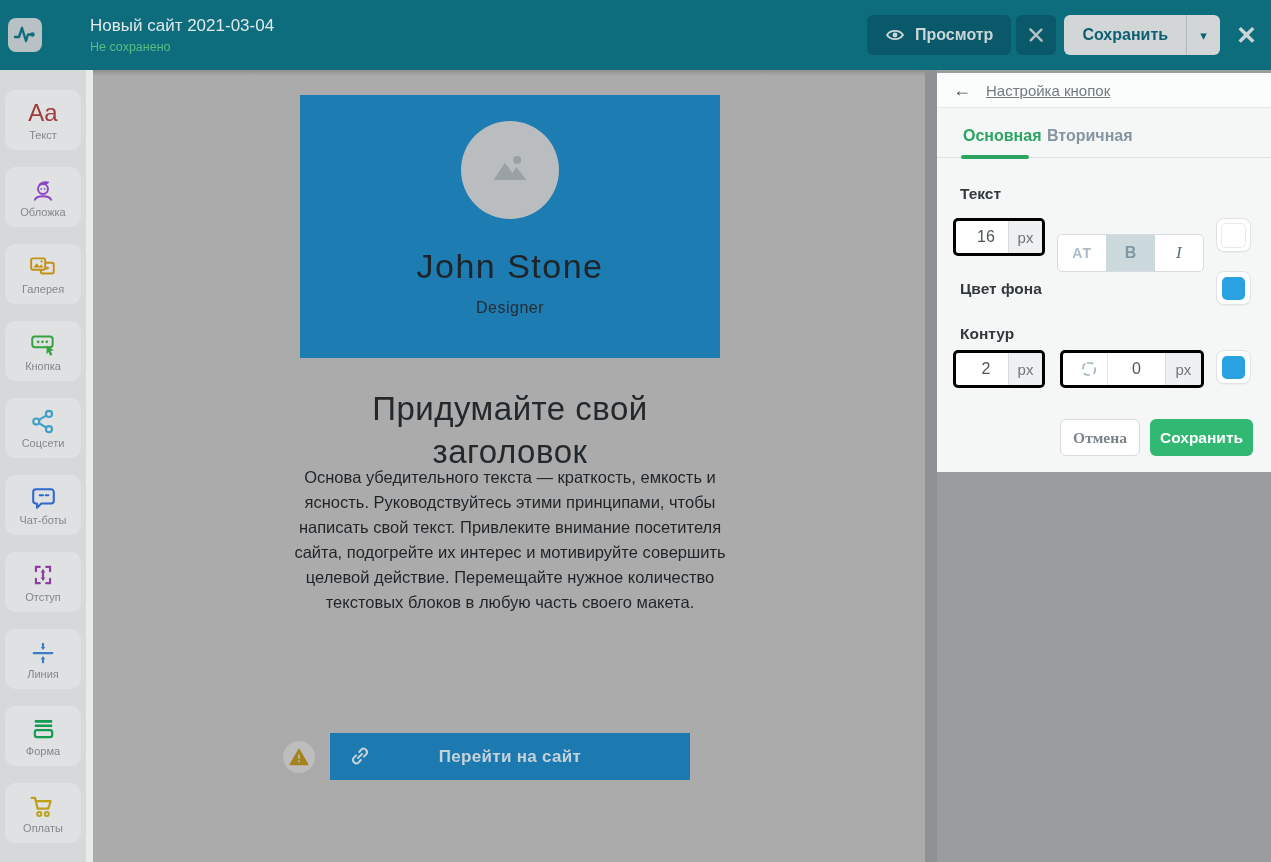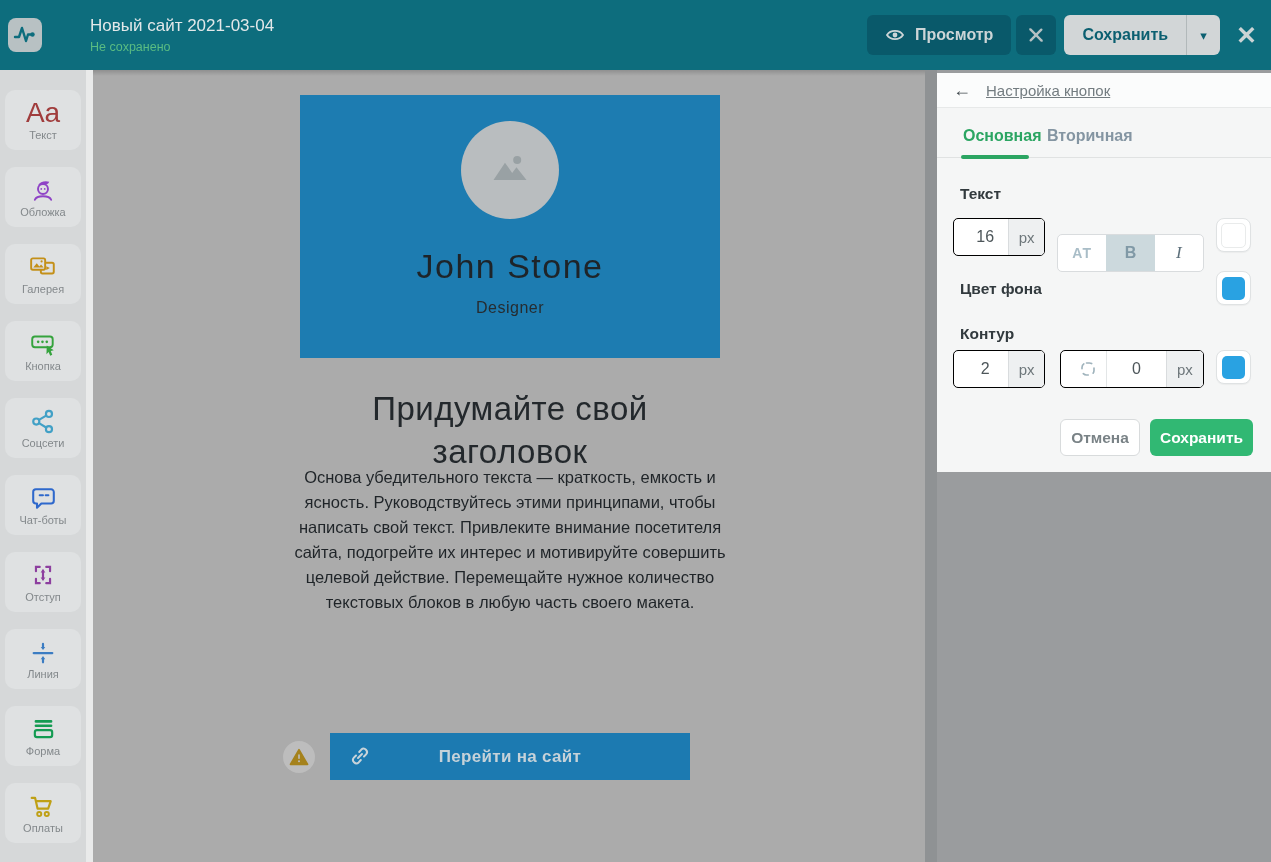--- a/index.html
+++ b/index.html
@@ -26,21 +26,21 @@
               justify-content:center;color:#0b5f70;font-size:13px;cursor:pointer;}
   .close-x{margin-left:16px;color:#ccd4d5;font-size:25px;font-weight:bold;cursor:pointer;line-height:1;}
 
   
   .sidebar{position:absolute;left:0;top:70px;width:86px;height:792px;background:#d6d8d9;
            padding-top:20px;box-sizing:border-box;}
   .side-item{width:76px;height:60px;margin:0 auto 17px auto;background:#dfe1e2;border-radius:10px;
              display:flex;flex-direction:column;align-items:center;justify-content:center;cursor:pointer;}
   .side-item .ico{height:28px;display:flex;align-items:center;justify-content:center;}
   .side-item .lbl{font-size:11px;color:#83888b;margin-top:2px;}
-  .aa-glyph{font-size:28px;line-height:1;color:#a03c3c;font-family:"Liberation Serif",serif;font-family:"Liberation Sans",sans-serif;}
+  .aa-glyph{font-size:24px;line-height:1;color:#a03c3c;font-family:"Liberation Serif",serif;font-family:"Liberation Sans",sans-serif;}
 
   .page-strip{position:absolute;left:86px;top:70px;width:7px;height:792px;background:#e9eaea;}
 
   
   .canvas{position:absolute;left:93px;top:70px;width:832px;height:792px;background:#ababab;}
   .canvas::before{content:"";position:absolute;left:0;top:0;right:0;height:6px;
                   background:linear-gradient(rgba(0,0,0,.16),rgba(0,0,0,0));}
   .hero{position:absolute;left:207px;top:25px;width:420px;height:263px;background:#1d7cb1;cursor:pointer;}
   .avatar{position:absolute;left:161px;top:26px;width:98px;height:98px;border-radius:50%;
           background:#b9bdbf;display:flex;align-items:center;justify-content:center;}
@@ -67,21 +67,21 @@
              border-bottom:1px solid #e7e9e9;display:flex;align-items:center;}
   .back-arrow{margin-left:16px;color:#454d51;font-size:18px;cursor:pointer;line-height:1;}
   .panel-title{margin-left:15px;color:#737c80;font-size:15px;text-decoration:underline;}
   .tab{position:absolute;font-size:16px;font-weight:bold;cursor:pointer;}
   .tab.active{color:#2ba562;}
   .tab.inactive{color:#8495a2;}
   .tab-sep{position:absolute;left:0;right:0;top:84px;height:1px;background:#e0e2e2;}
   .tab-underline{position:absolute;left:24px;top:82px;width:68px;height:4px;background:#2ba562;border-radius:2px;}
   .sec-label{position:absolute;left:23px;font-size:15.5px;font-weight:bold;color:#323a3e;}
 
-  .grp{position:absolute;height:38px;border:1px solid #000000;border-radius:5px;background:#fff;
+  .grp{position:absolute;height:38px;border:3px solid #000000;border-radius:5px;background:#fff;
        display:flex;box-sizing:border-box;overflow:hidden;padding-left:8px;}
   .grp input{border:none;outline:none;background:#fff;text-align:center;font-size:16px;color:#4d565a;
              width:100%;height:100%;font-family:"Liberation Sans",sans-serif;padding:0;}
   .cell{display:flex;align-items:center;justify-content:center;box-sizing:border-box;}
   .cell-unit{background:#eef0f1;border-left:1px solid #d9dcde;color:#6e777b;font-size:15px;}
   .cell-icon{background:#fff;}
   .cell-divr{border-left:1px solid #e3e6e7;}
 
   .seg{position:absolute;left:120px;top:145px;width:147px;height:38px;border:1px solid #d9dcde;
        border-radius:5px;background:#fff;display:flex;box-sizing:border-box;overflow:hidden;margin-top:16px;}
@@ -92,21 +92,21 @@
 
   .swatch{position:absolute;width:35px;height:34px;background:#fff;border:1px solid #dfe2e3;
           border-radius:8px;box-sizing:border-box;display:flex;align-items:center;justify-content:center;
           cursor:pointer;box-shadow:0 1px 1px rgba(0,0,0,.04);}
   .swatch .chip{width:23px;height:23px;border-radius:5px;}
   .chip-white{background:#fff;border:1px solid #e9ebeb;}
   .chip-blue{background:#29a2e2;}
 
   .pbtn{position:absolute;top:346px;height:37px;border-radius:6px;display:flex;align-items:center;
         justify-content:center;font-size:15.5px;font-weight:bold;cursor:pointer;box-sizing:border-box;}
-  .pbtn-cancel{left:123px;width:80px;background:#fff;border:1px solid #d8dbdc;color:#798286;}
+  .pbtn-cancel{left:123px;width:80px;background:#fff;border:1px solid #d8dbdc;color:#798286;font-family:Liberation Serif, serif;}
   .pbtn-save{left:213px;width:103px;background:#31b873;color:#fff;}
 </style>
 </head>
 <body>
 
 <div class="app">
 
   <div class="header">
     <div class="logo">
       <svg width="34" height="34" viewBox="0 0 34 34">

